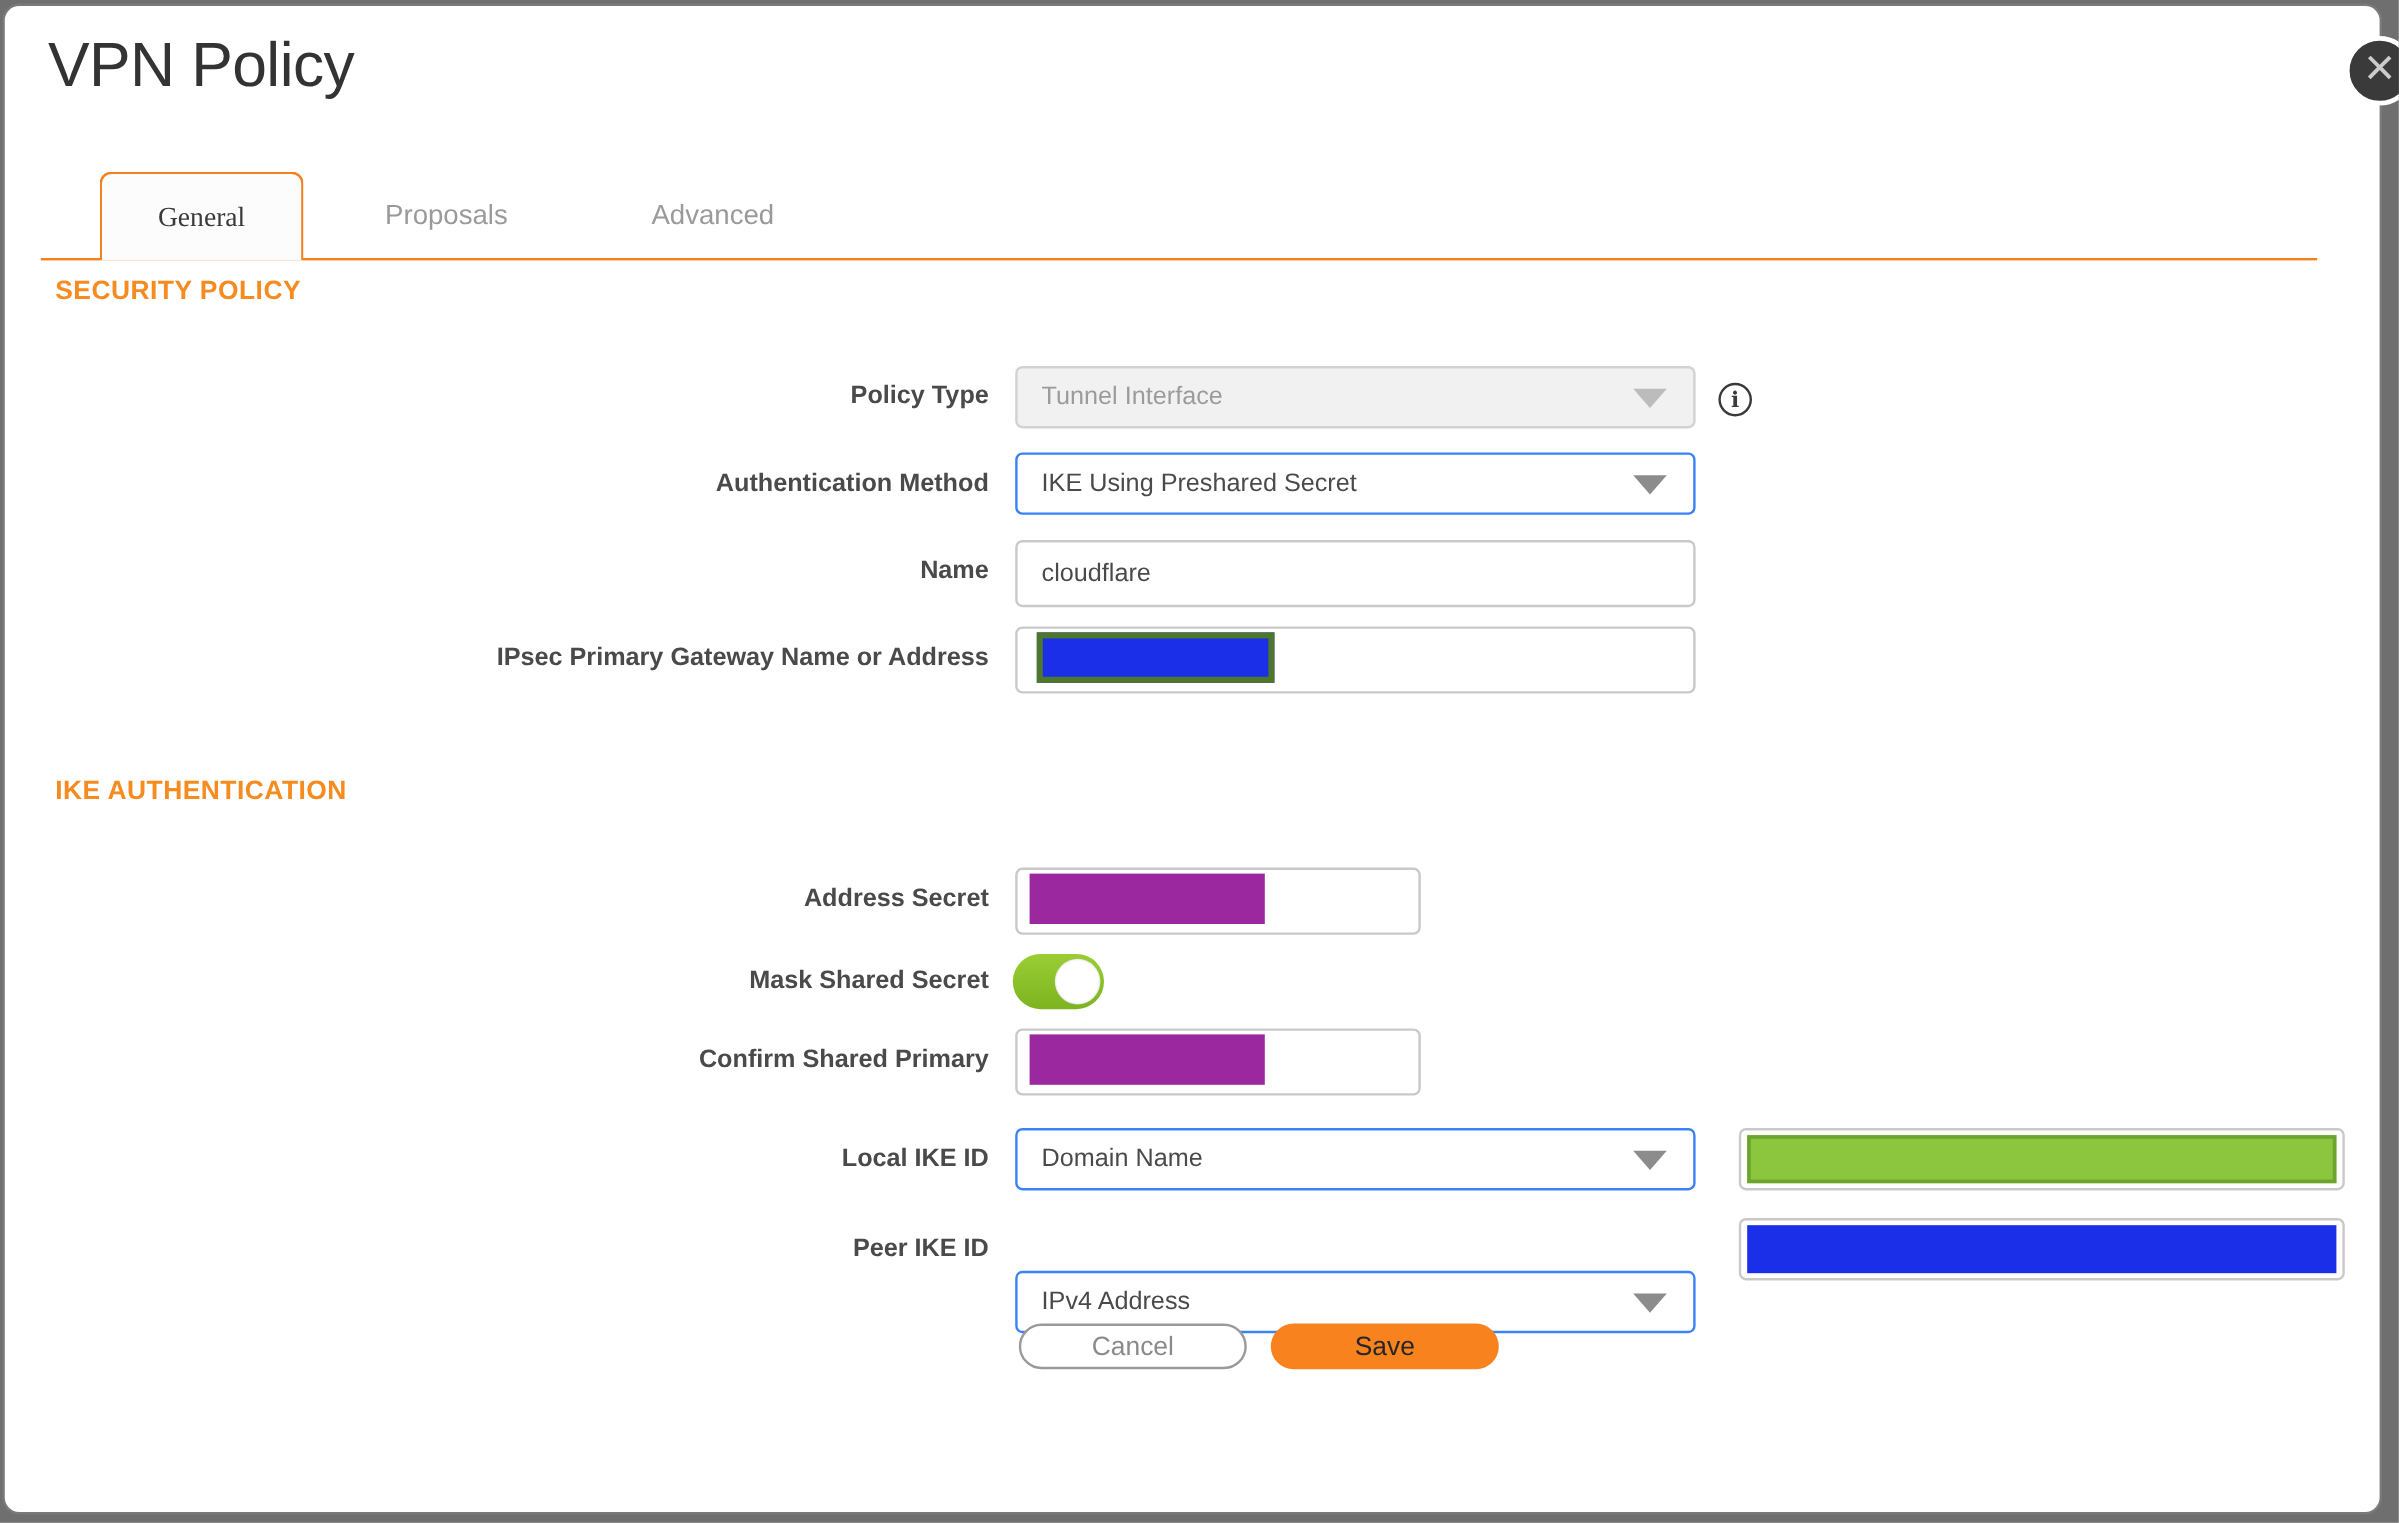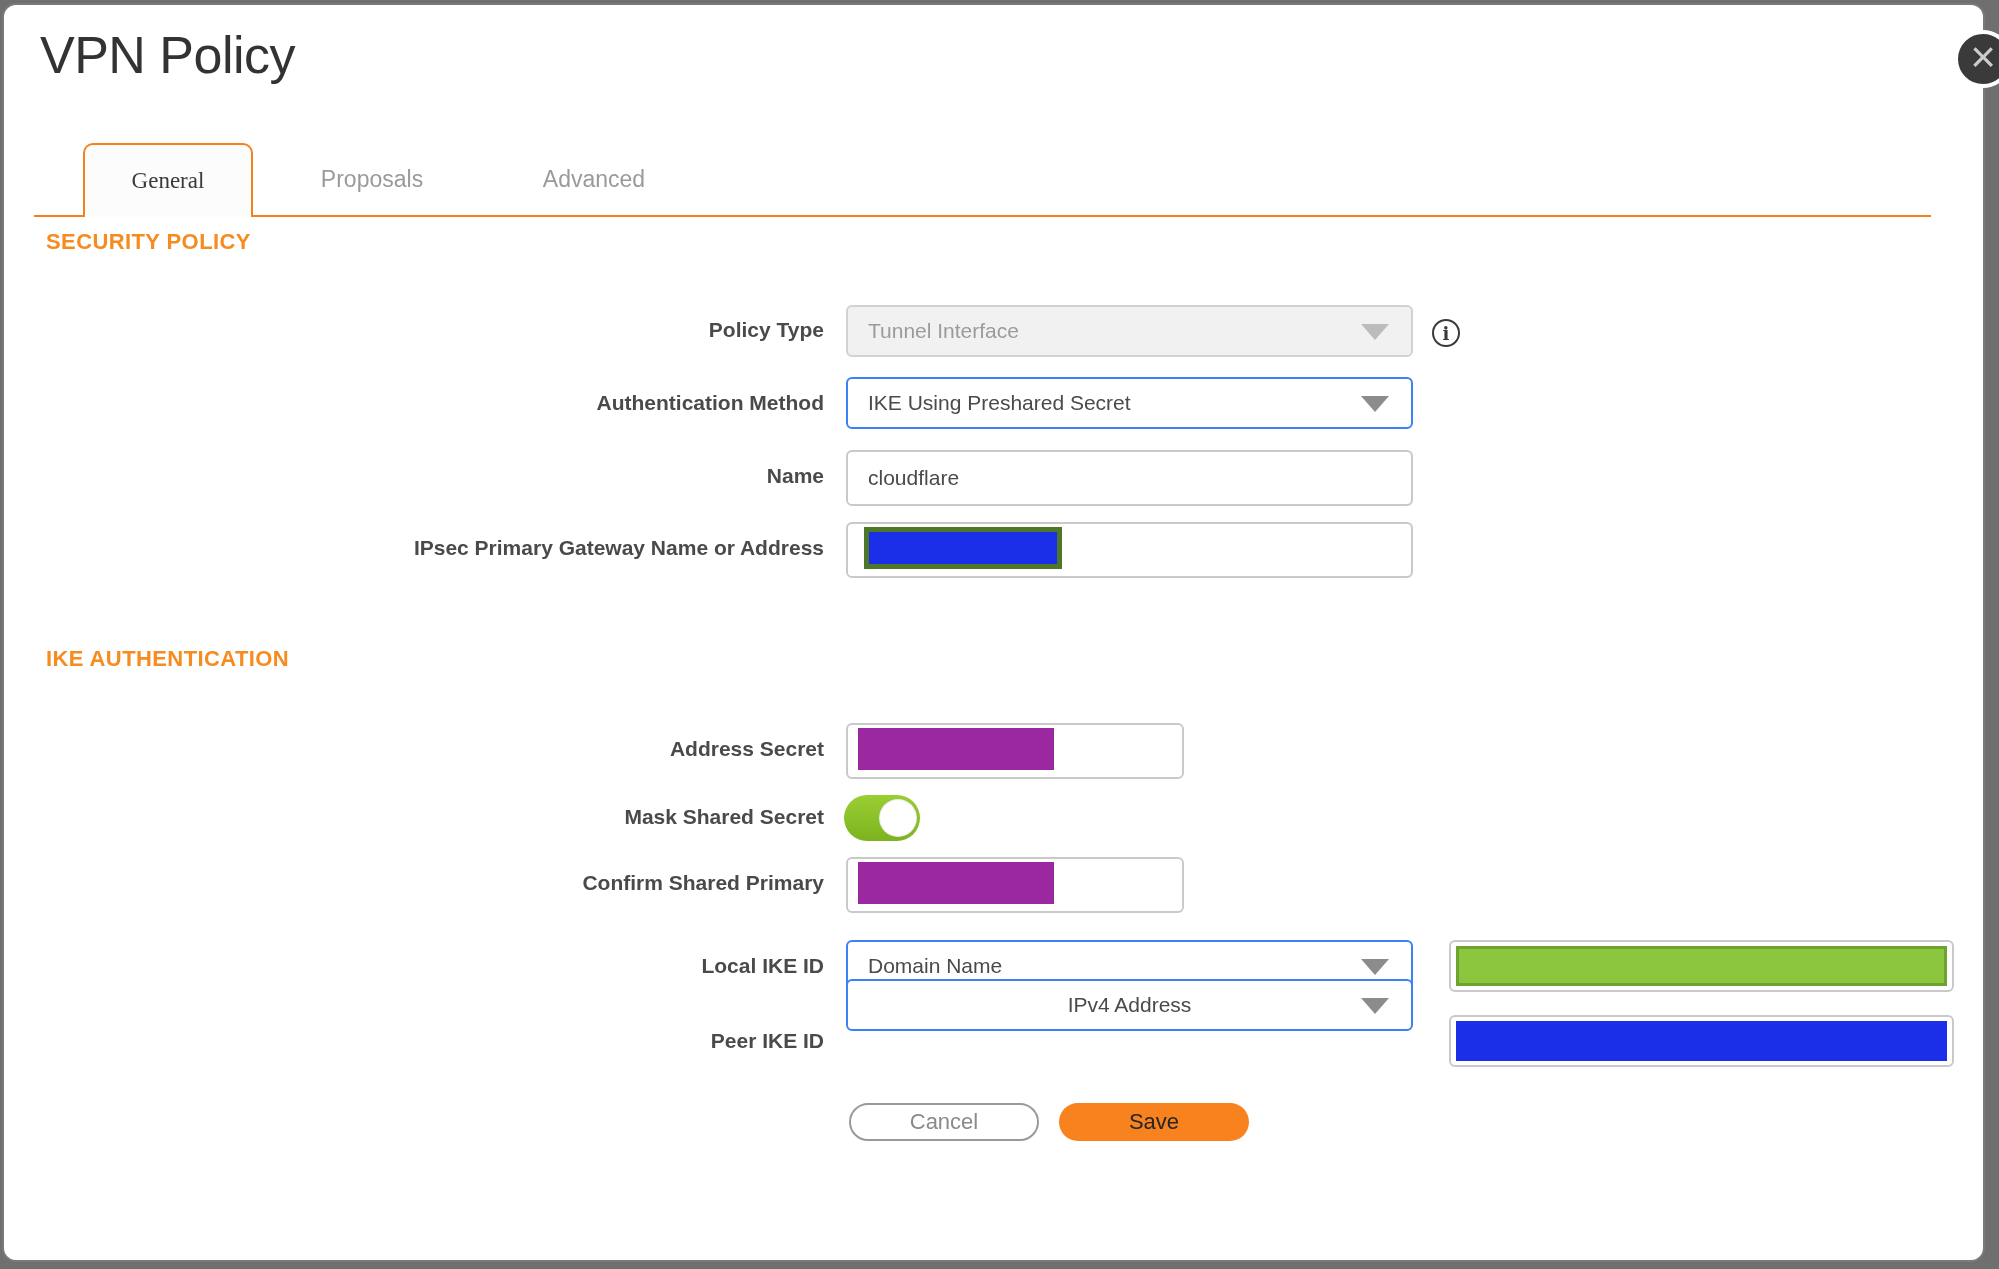--- a/index.html
+++ b/index.html
@@ -187,21 +187,21 @@
 
   <div class="row-label" style="top:949px;">Local IKE ID</div>
   <div class="field dropdown w-main" style="top:935px;">
     <span>Domain Name</span>
     <span class="caret"></span>
   </div>
   <div class="side-field" style="top:935px;"></div>
   <div class="redact redact-local"></div>
 
   <div class="row-label" style="top:1024px;">Peer IKE ID</div>
-  <div class="field dropdown w-main" style="top:974px;justify-content:center;">
+  <div class="field dropdown w-main" style="top:1054px;">
     <span>IPv4 Address</span>
     <span class="caret"></span>
   </div>
   <div class="side-field" style="top:1010px;"></div>
   <div class="redact redact-peer"></div>
 
   <div class="btn btn-cancel">
     <span>Cancel</span>
   </div>
   <div class="btn btn-save">

